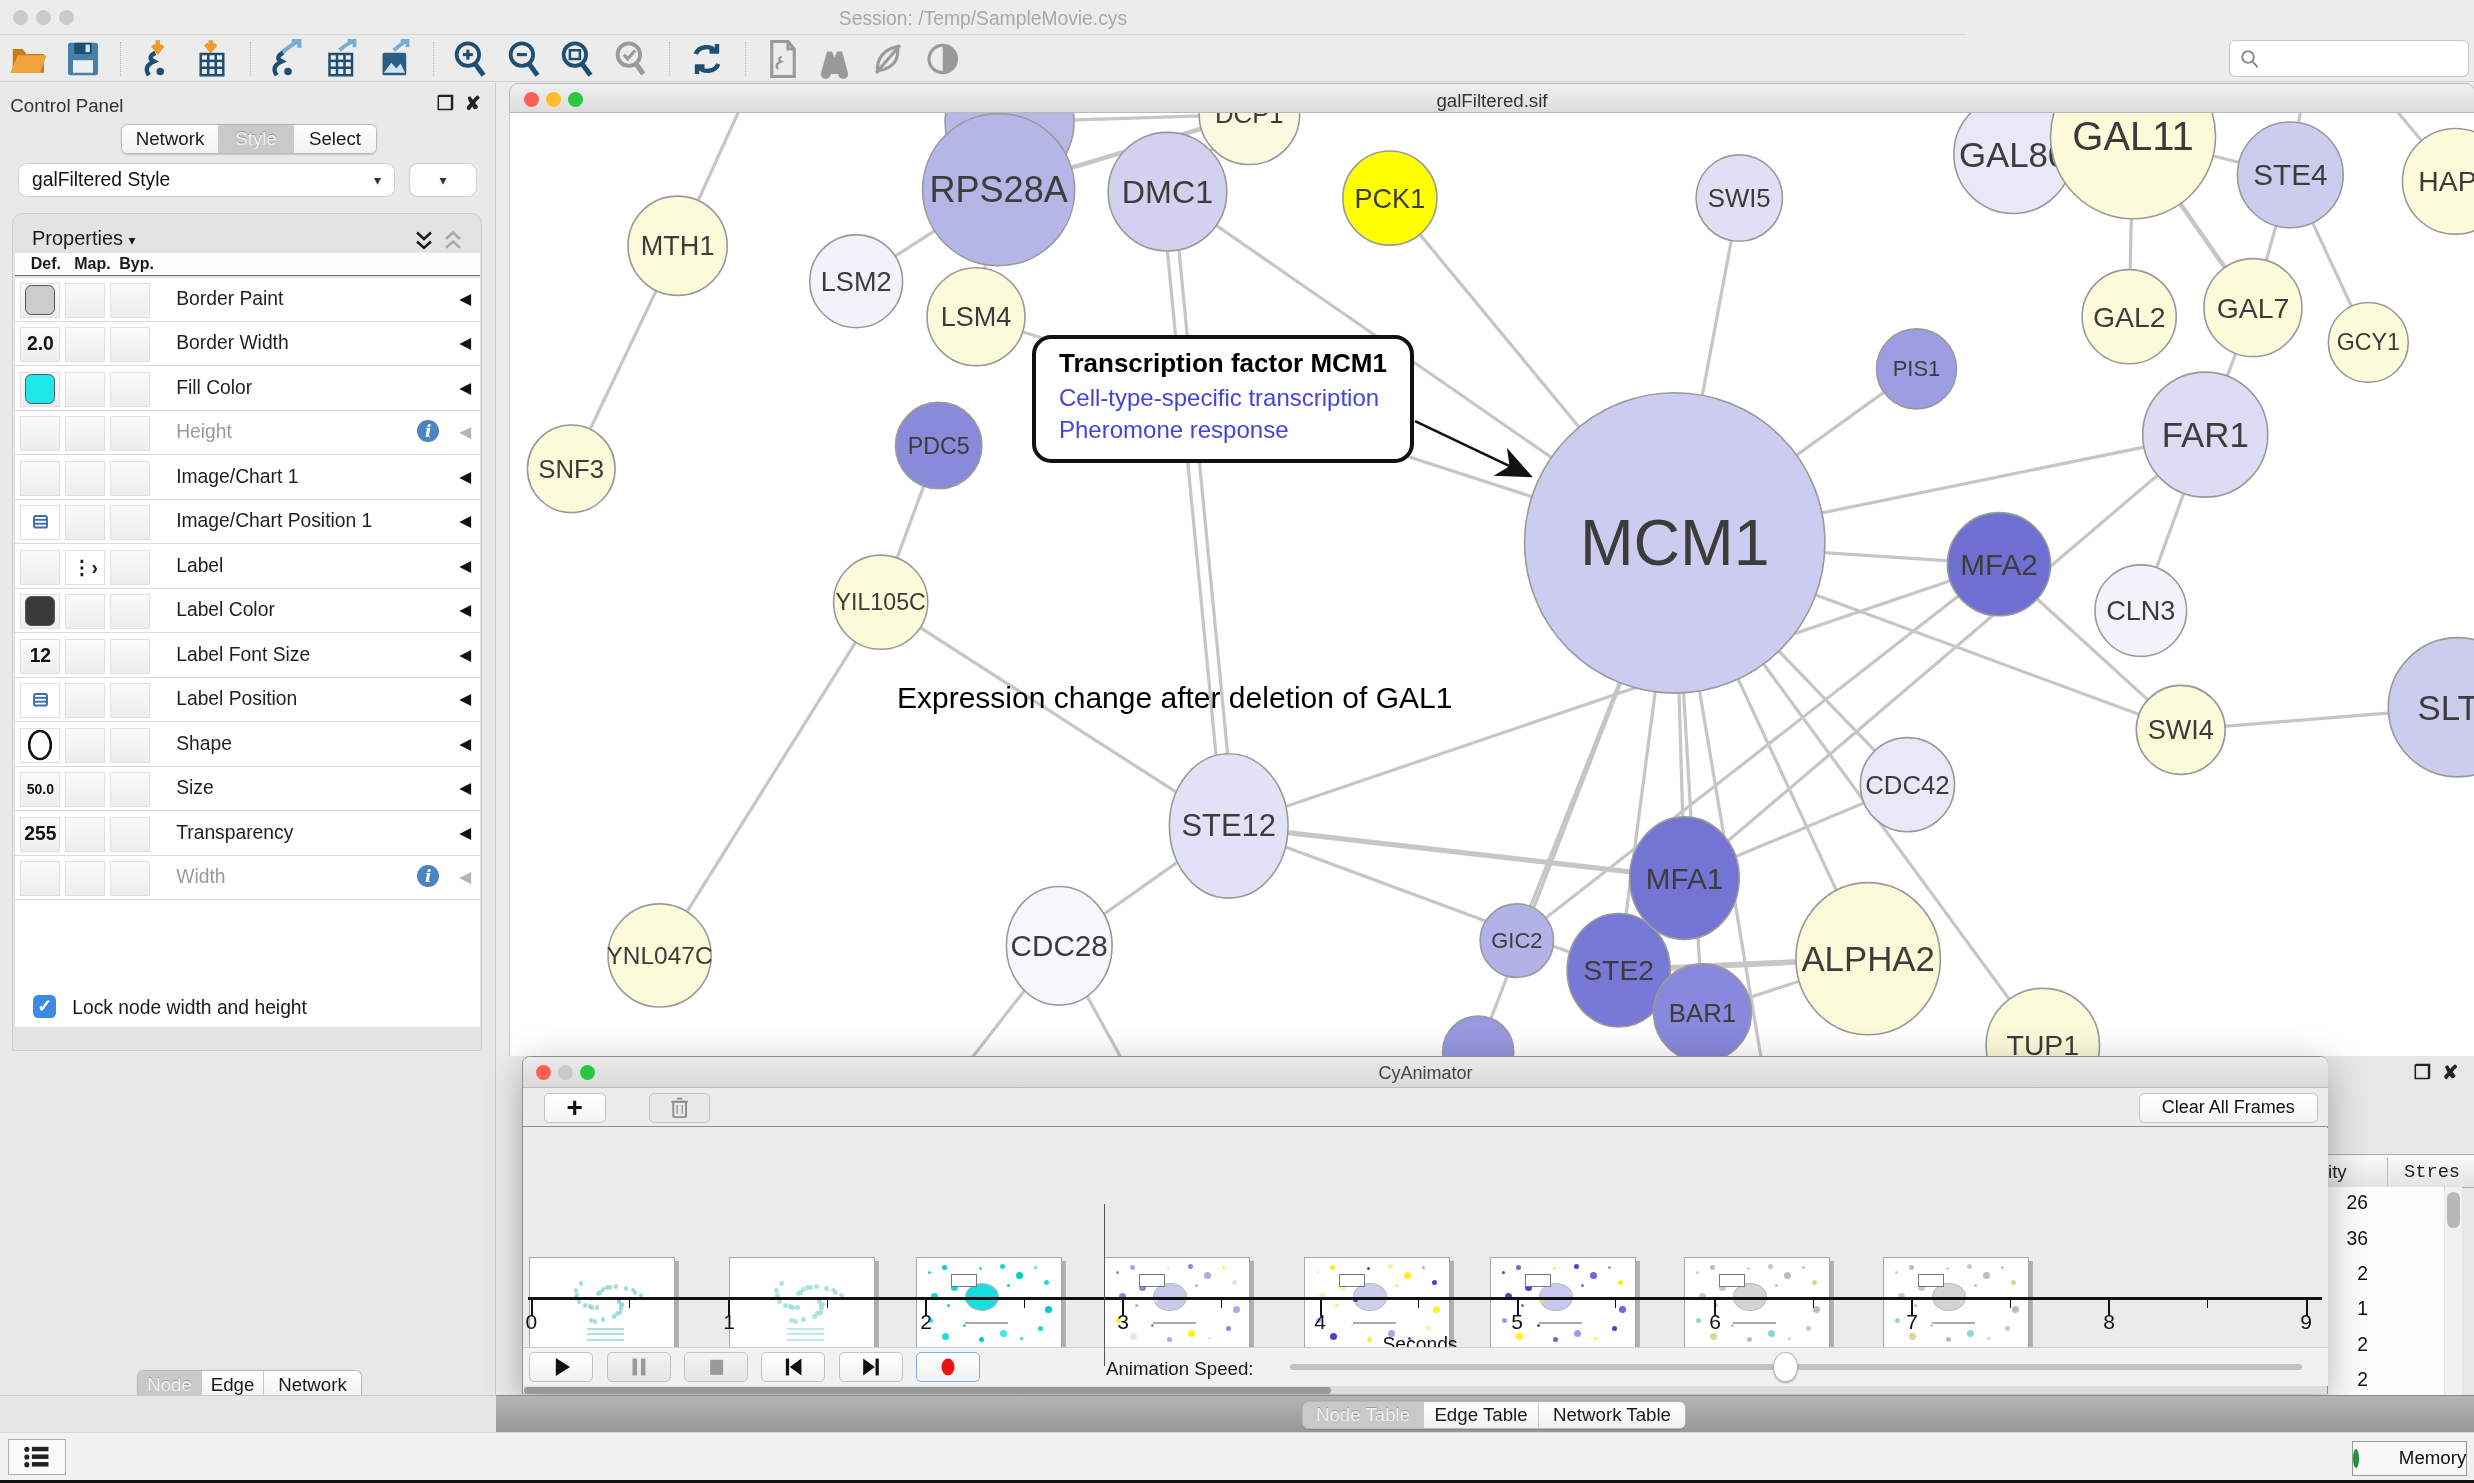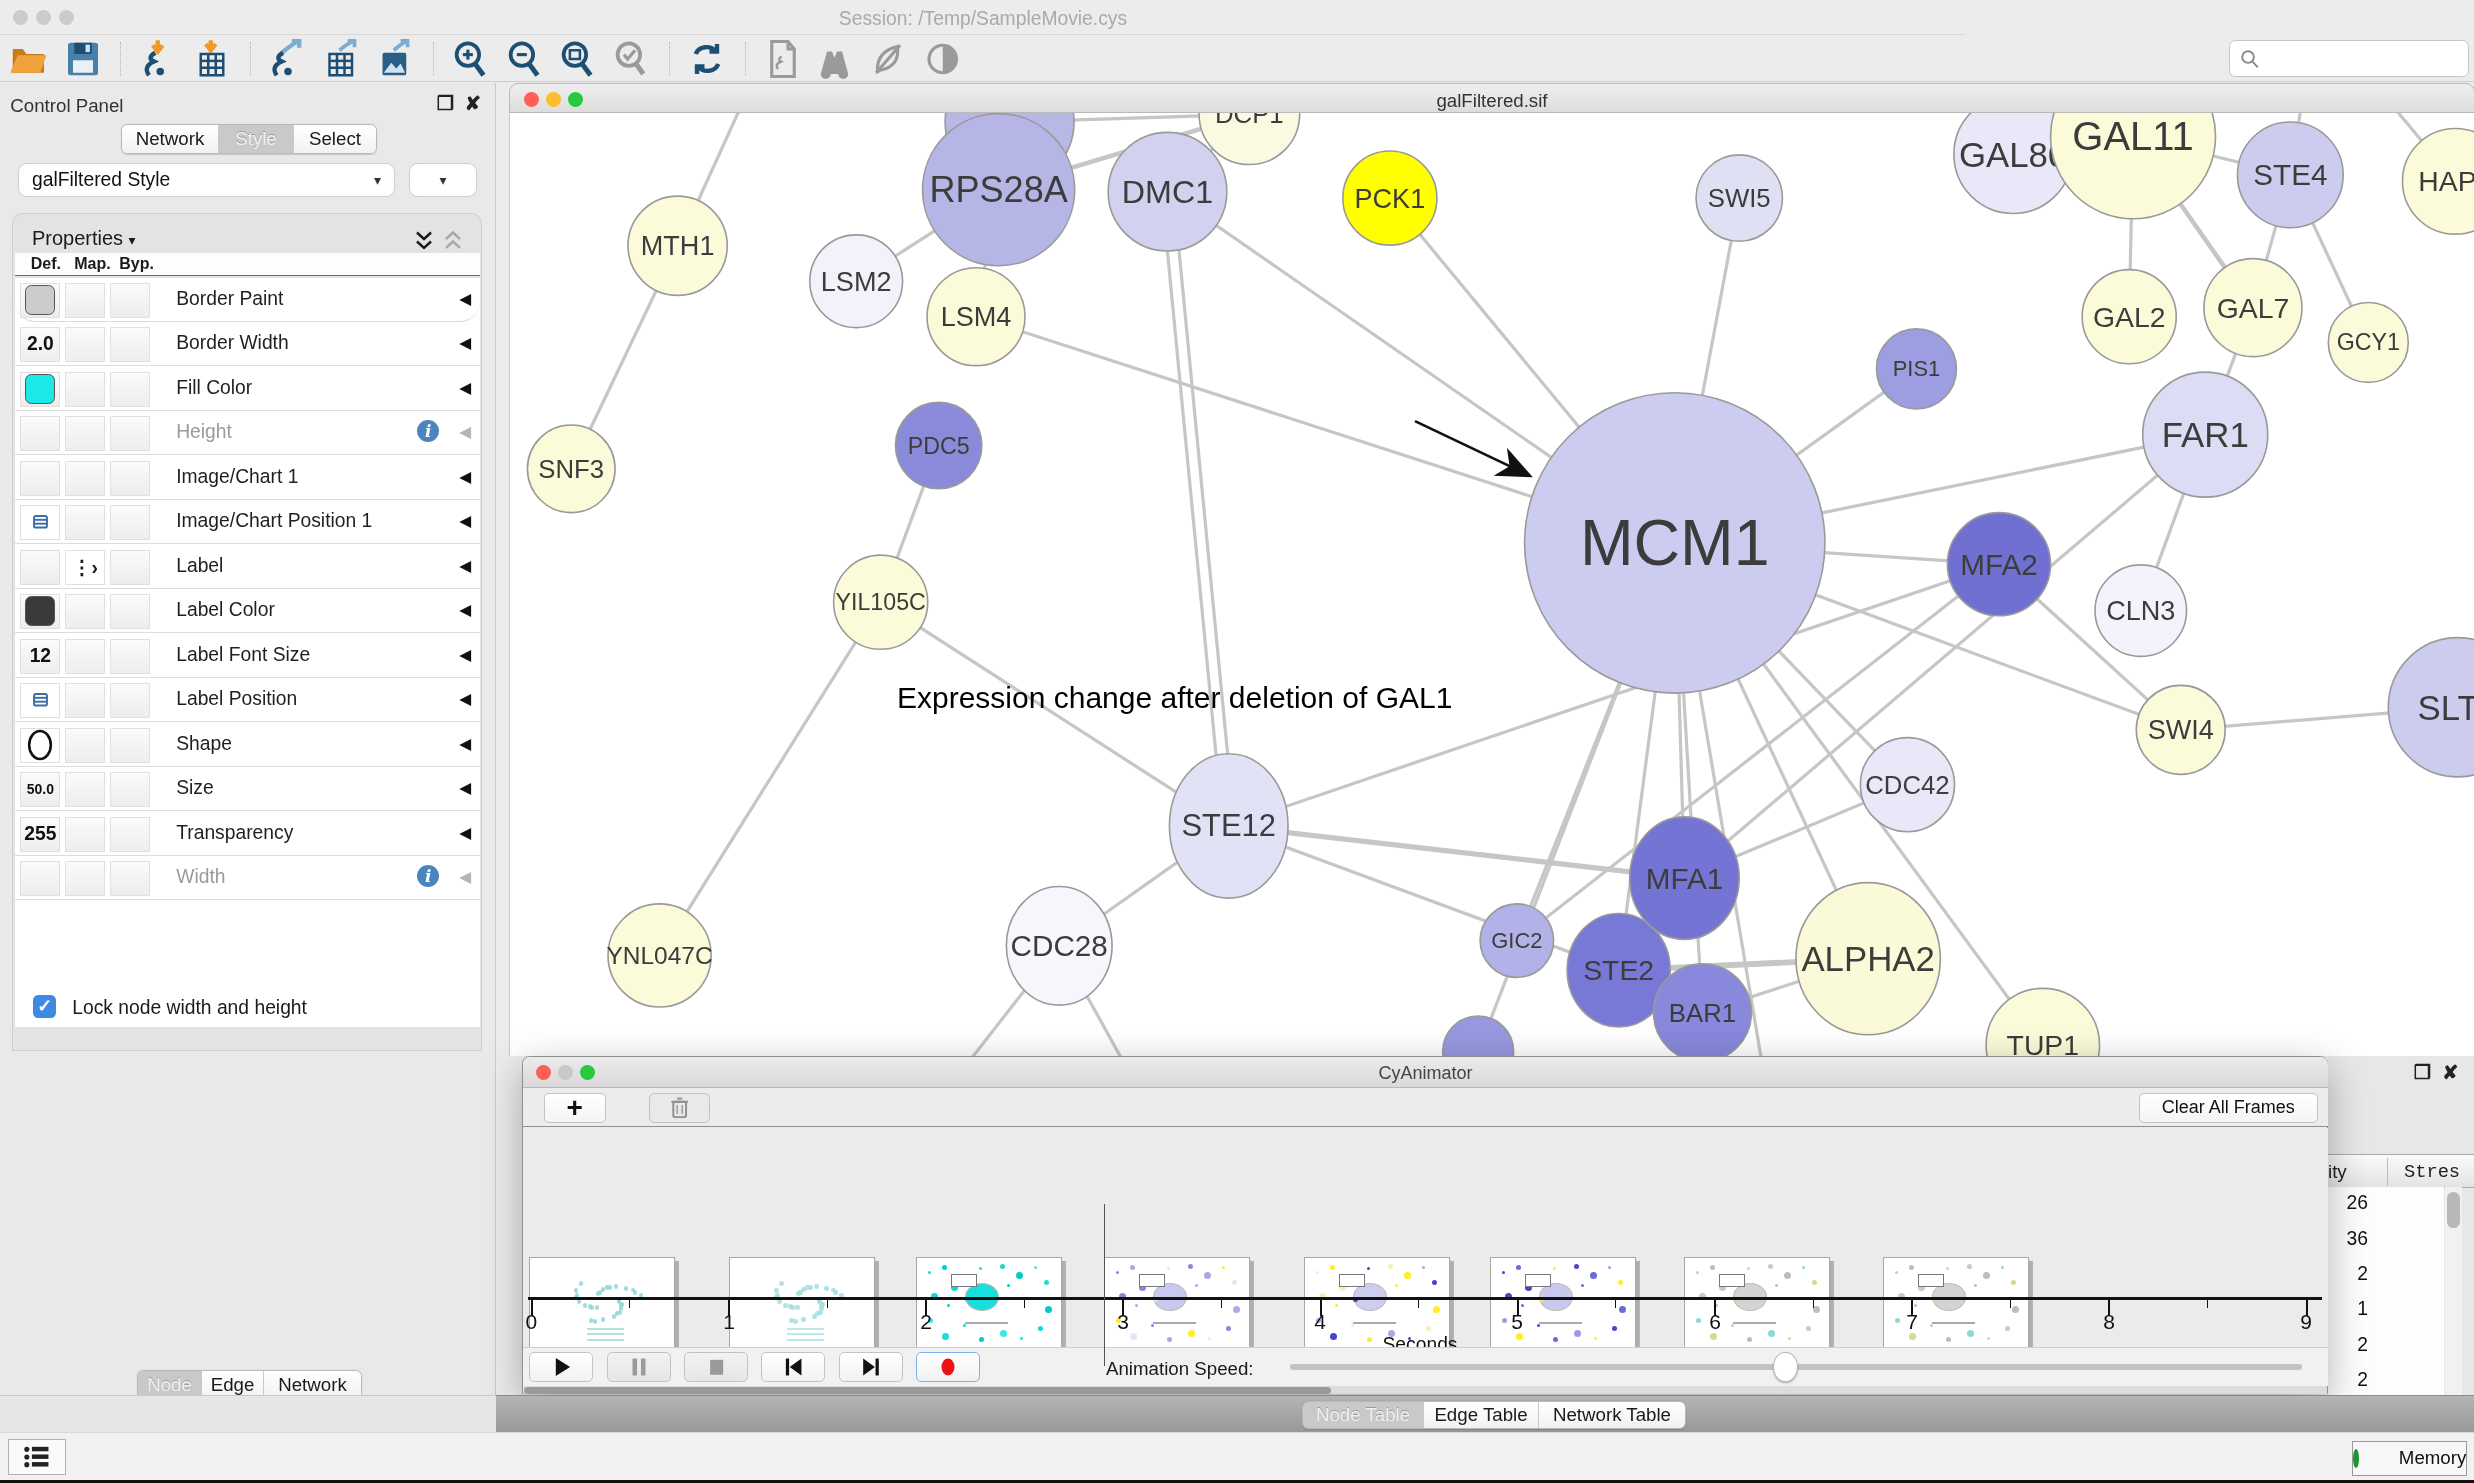--- a/index.html
+++ b/index.html
@@ -273,21 +273,21 @@
       <svg class="abs" style="right:17px;top:15.5px" width="22" height="23" viewBox="0 0 34 36">
         <polyline points="6,14 17,4 28,14" fill="none" stroke="#aaaaaa" stroke-width="4"></polyline>
         <polyline points="6,28 17,18 28,28" fill="none" stroke="#aaaaaa" stroke-width="4"></polyline>
       </svg>
       <div class="abs" id="props-colhdr">
         <span class="abs" style="left:15.5px;top:1.9px">Def.</span>
         <span class="abs" style="left:59px;top:1.9px">Map.</span>
         <span class="abs" style="left:104px;top:1.9px">Byp.</span>
       </div>
       <div class="abs" id="props-rows">
-          <div class="prow" style="top: 0px; border-radius: 20px;">
+          <div class="prow" style="top: 0px;">
             <div class="pcell" style="left: 5.2px;">
               <div class="swatch" style="background: rgb(204, 204, 204);"></div>
             </div>
             <div class="pcell" style="left: 50px;"></div>
             <div class="pcell" style="left: 95px;"></div>
             <div class="plabel">Border Paint</div>
             <div class="parrow">◀</div>
           </div>
           <div class="prow" style="top: 44px;">
             <div class="pcell defnum" style="left: 5.2px; font-size: 19.3px;">2.0</div>
@@ -629,20 +629,25 @@
             <g>
               <ellipse cx="2378" cy="1446" rx="88" ry="88" fill="#fbfbda" stroke="#9a9a9a" stroke-width="2.5"></ellipse>
               <text x="2378" y="1446" text-anchor="middle" dominant-baseline="central" font-family="Liberation Sans, sans-serif" font-size="44" fill="#3c3c3c">TUP1</text>
             </g>
             <g>
               <ellipse cx="1502" cy="1456" rx="55" ry="55" fill="#9898e0" stroke="#9a9a9a" stroke-width="2.5"></ellipse>
             </g>
           </g>
           <line x1="1404" y1="478" x2="1576" y2="560" stroke="#111" stroke-width="4" marker-end="url(#ah)"></line>
         </svg>
+      <div class="abs" id="annotation-box">
+        <div class="t1">Transcription factor MCM1</div>
+        <div class="t2">Cell-type-specific transcription</div>
+        <div class="t2">Pheromone response</div>
+      </div>
       <div class="abs" id="caption">Expression change after deletion of GAL1</div>
     </div>
   </div>
 
   <div class="abs" id="table-panel">
     <div class="win-ctl" style="right:43px;top:5.2px">❒</div>
     <div class="win-ctl" style="right:15.5px;top:5.2px">✘</div>
     <div id="tbl-hdr">
       <span class="tbl-col0 abs" style="top:6.4px;font-size:18.7px;color:#222">ity</span>
       <span class="abs" style="left:59px;top:2.6px;height:28px;border-left:1.3px solid #bbb"></span>

